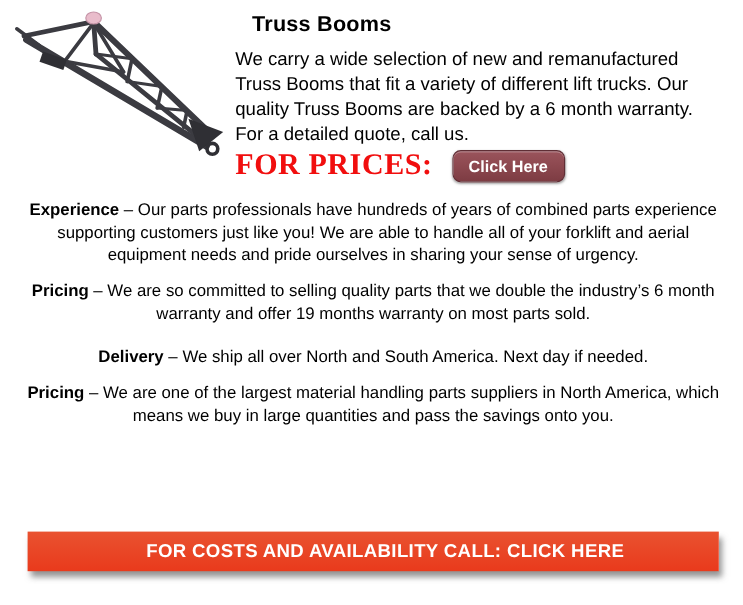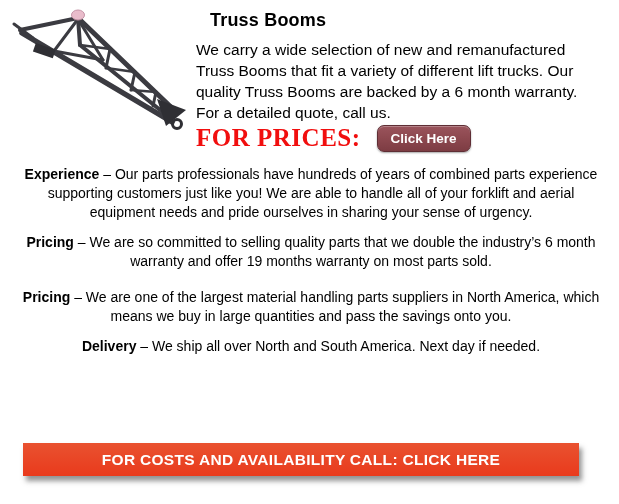--- a/index.html
+++ b/index.html
@@ -98,21 +98,21 @@
   </div>
 
   <div class="prices-row">
     <span class="for-prices" style="color: rgb(241, 14, 14);">FOR PRICES:</span>
     <button class="click-here-btn" style="background: linear-gradient(rgb(154, 84, 92) 0%, rgb(142, 73, 80) 45%, rgb(125, 60, 67) 100%);">Click Here</button>
   </div>
 
   <div class="sections">
     <p class="body-para"><b class="lead">Experience</b><span> – Our parts professionals have hundreds of years of combined parts experience supporting customers just like you!  We are able to handle all of your forklift and aerial equipment needs and pride ourselves in sharing your sense of urgency.</span></p>
     <p class="body-para gap-lg"><b class="lead">Pricing</b><span> – We are so committed to selling quality parts that we double the industry’s 6 month warranty and offer 19 months warranty on most parts sold.</span></p>
+    <p class="body-para"><b class="lead">Delivery</b><span> – We ship all over North and South America.  Next day if needed.</span></p>
     <p class="body-para"><b class="lead">Pricing</b><span> – We are one of the largest material handling parts suppliers in North America, which means we buy in large quantities and pass the savings onto you.</span></p>
-    <p class="body-para"><b class="lead">Delivery</b><span> – We ship all over North and South America.  Next day if needed.</span></p>
   </div>
 
-  <div class="footer-banner" style="background: linear-gradient(rgb(233, 82, 48) 0%, rgb(233, 58, 28) 100%);">
+  <div class="footer-banner" style="background: linear-gradient(rgb(233, 82, 48) 0%, rgb(233, 58, 28) 100%); padding-left: 20px;">
     <span>FOR COSTS AND AVAILABILITY CALL: CLICK HERE</span>
   </div>
 
 </div>
 
 </body></html>

